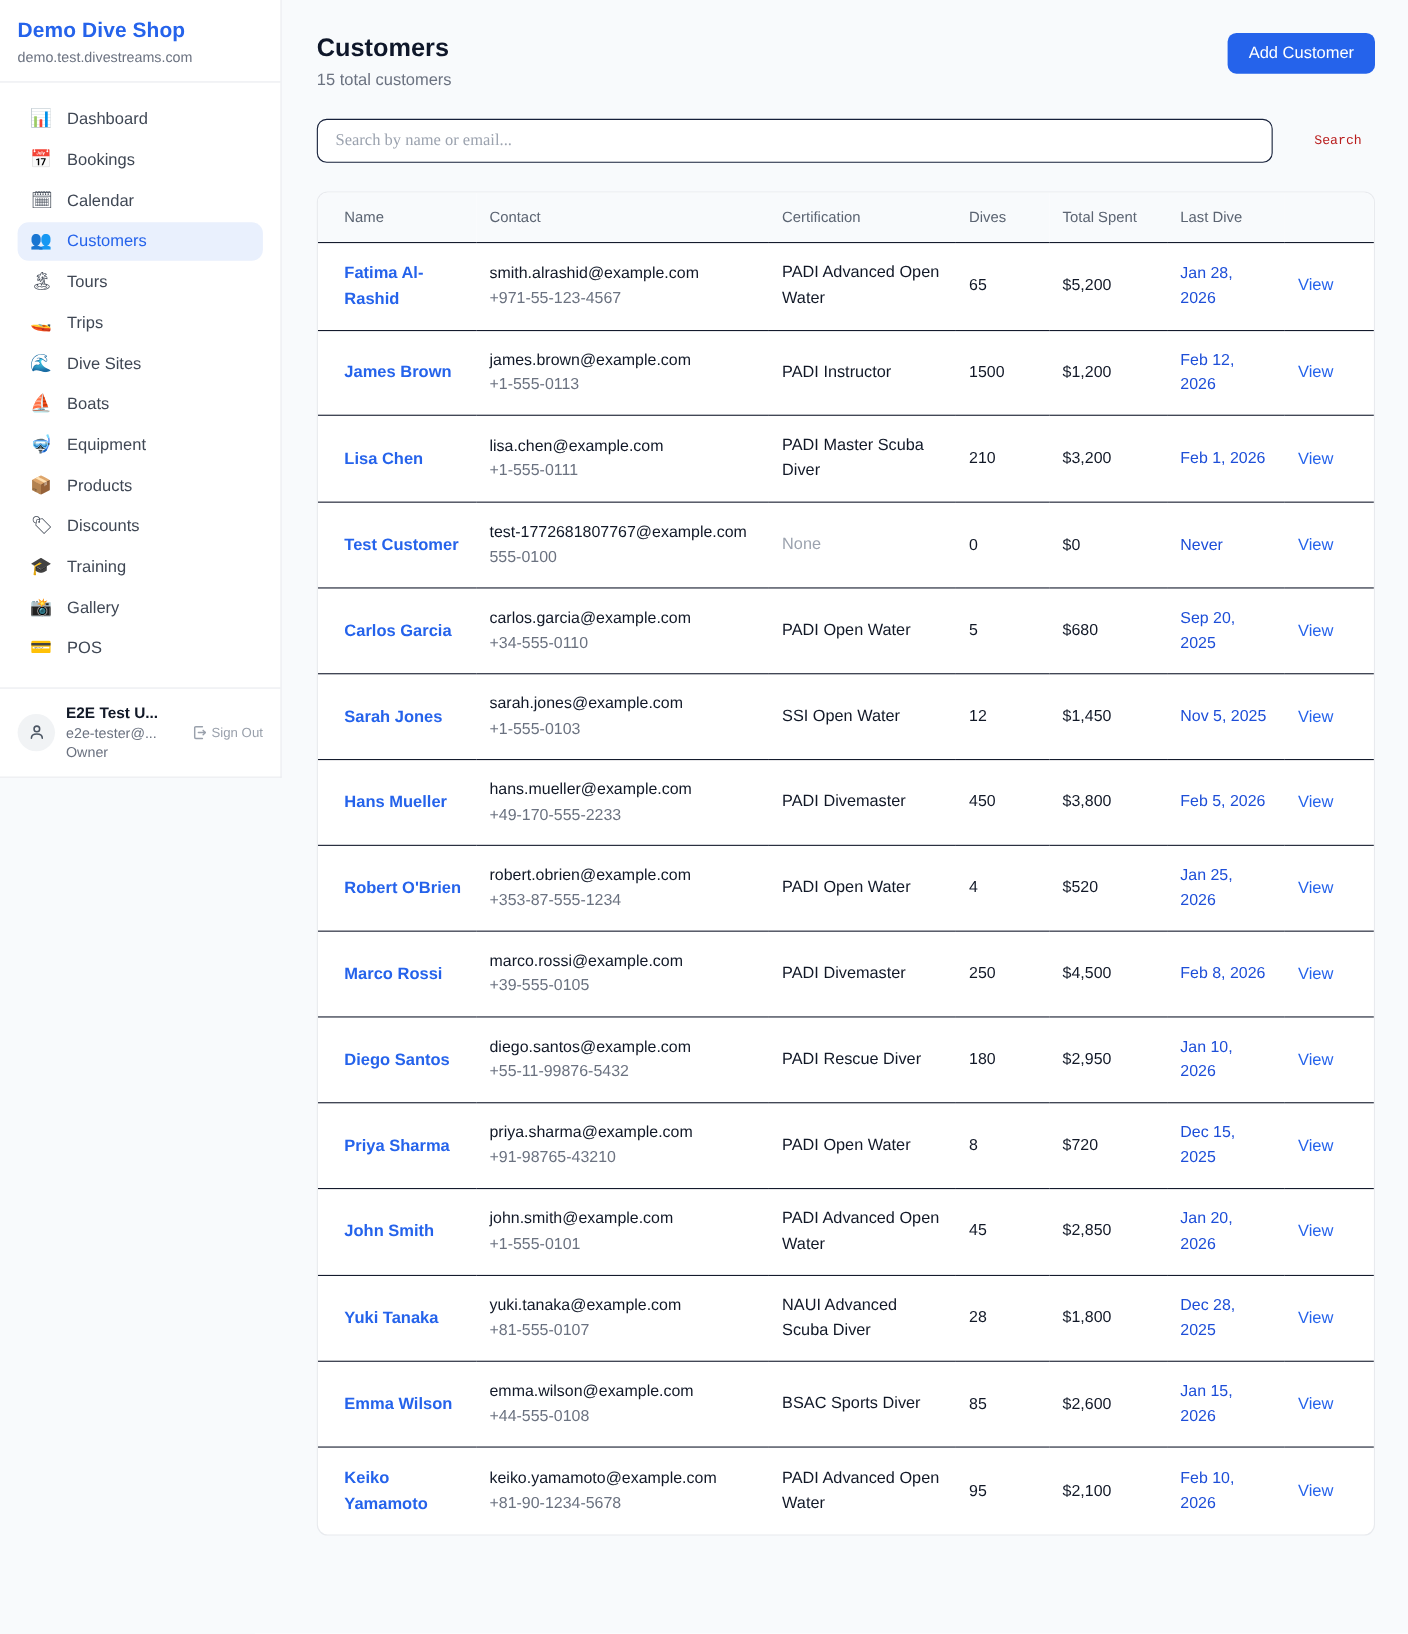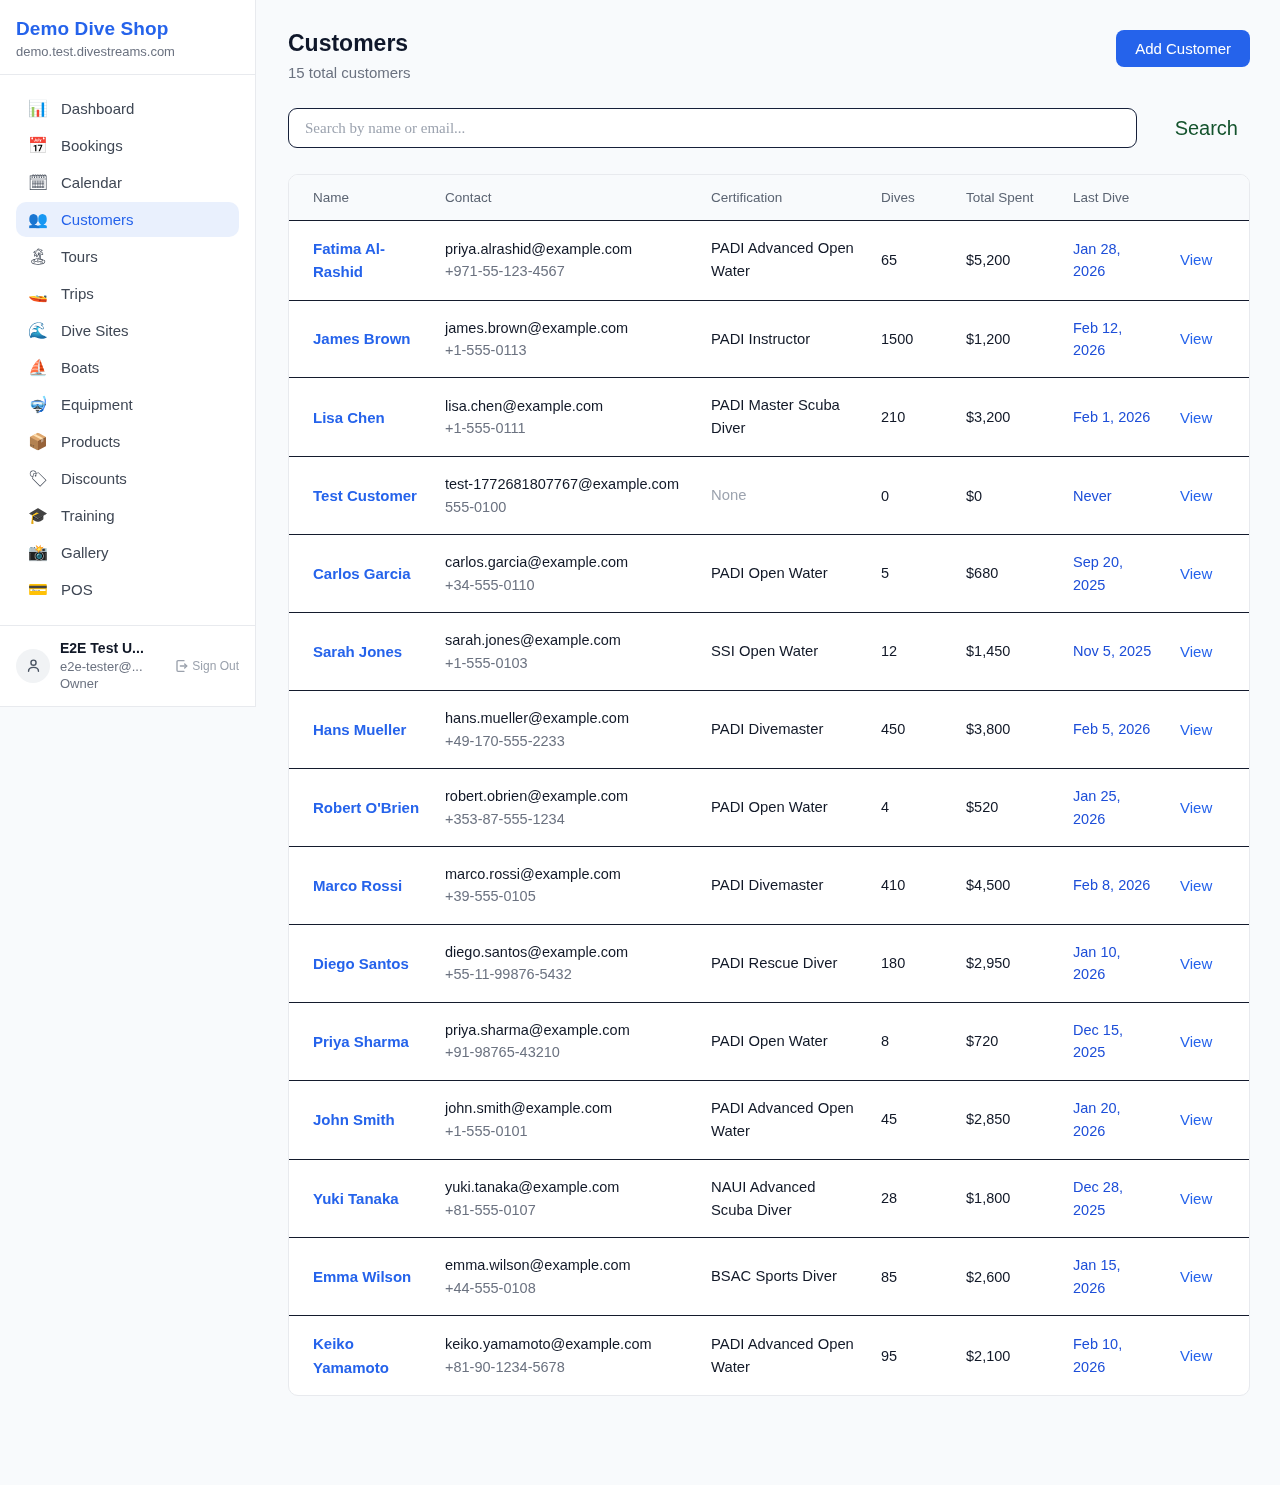--- a/index.html
+++ b/index.html
@@ -55,22 +55,22 @@
     font-family:inherit; cursor:pointer;text-align:right;
   }
   .search-row { margin-top:27px; display:flex; align-items:center; }
   .search-input {
     flex:1; height:40px; border:1.5px solid #16203a; border-radius:9px;
     padding:0 16px; font-size:15px; font-family:Liberation Serif, serif;
     color:#111827; background:#ffffff; outline:none;
   }
   .search-input::placeholder { color:#9ca3af; }
   .btn-search {
-    background:none; border:none; color:#14532d; font-size:20px;
-    font-weight:500; font-family:Liberation Sans, sans-serif; margin-left:26px; padding:8px 12px; cursor:pointer;
+    background:none; border:none; color:#b91c1c; font-size:12px;
+    font-weight:500; font-family:Liberation Mono, monospace; margin-left:26px; padding:8px 12px; cursor:pointer;
   }
 
   
   .table-card {
     margin-top:26px; background:#ffffff; border:1px solid #e8eaee;
     border-radius:10px; overflow:hidden;
   }
   table { width:100%; border-collapse:collapse; table-layout:fixed; }
   thead th {
     text-align:left; background:#f8fafc; color:#5b6472;
@@ -218,21 +218,21 @@
             <th>Dives</th>
             <th>Total Spent</th>
             <th>Last Dive</th>
             <th></th>
           </tr>
         </thead>
         <tbody id="table-body">
             <tr>
               <td><a class="name-link">Fatima Al-Rashid</a></td>
               <td>
-                <div class="email">priya.alrashid@example.com</div>
+                <div class="email">smith.alrashid@example.com</div>
                 <div class="phone">+971-55-123-4567</div>
               </td>
               <td class="td-cert">PADI Advanced Open Water</td>
               <td class="td-dives">65</td>
               <td class="td-spent">$5,200</td>
               <td class="td-last">Jan 28, 2026</td>
               <td><a class="view-link">View</a></td>
             </tr>
             <tr>
               <td><a class="name-link">James Brown</a></td>
@@ -318,21 +318,21 @@
               <td class="td-last">Jan 25, 2026</td>
               <td><a class="view-link">View</a></td>
             </tr>
             <tr>
               <td><a class="name-link">Marco Rossi</a></td>
               <td>
                 <div class="email">marco.rossi@example.com</div>
                 <div class="phone">+39-555-0105</div>
               </td>
               <td class="td-cert">PADI Divemaster</td>
-              <td class="td-dives">410</td>
+              <td class="td-dives">250</td>
               <td class="td-spent">$4,500</td>
               <td class="td-last">Feb 8, 2026</td>
               <td><a class="view-link">View</a></td>
             </tr>
             <tr>
               <td><a class="name-link">Diego Santos</a></td>
               <td>
                 <div class="email">diego.santos@example.com</div>
                 <div class="phone">+55-11-99876-5432</div>
               </td>

